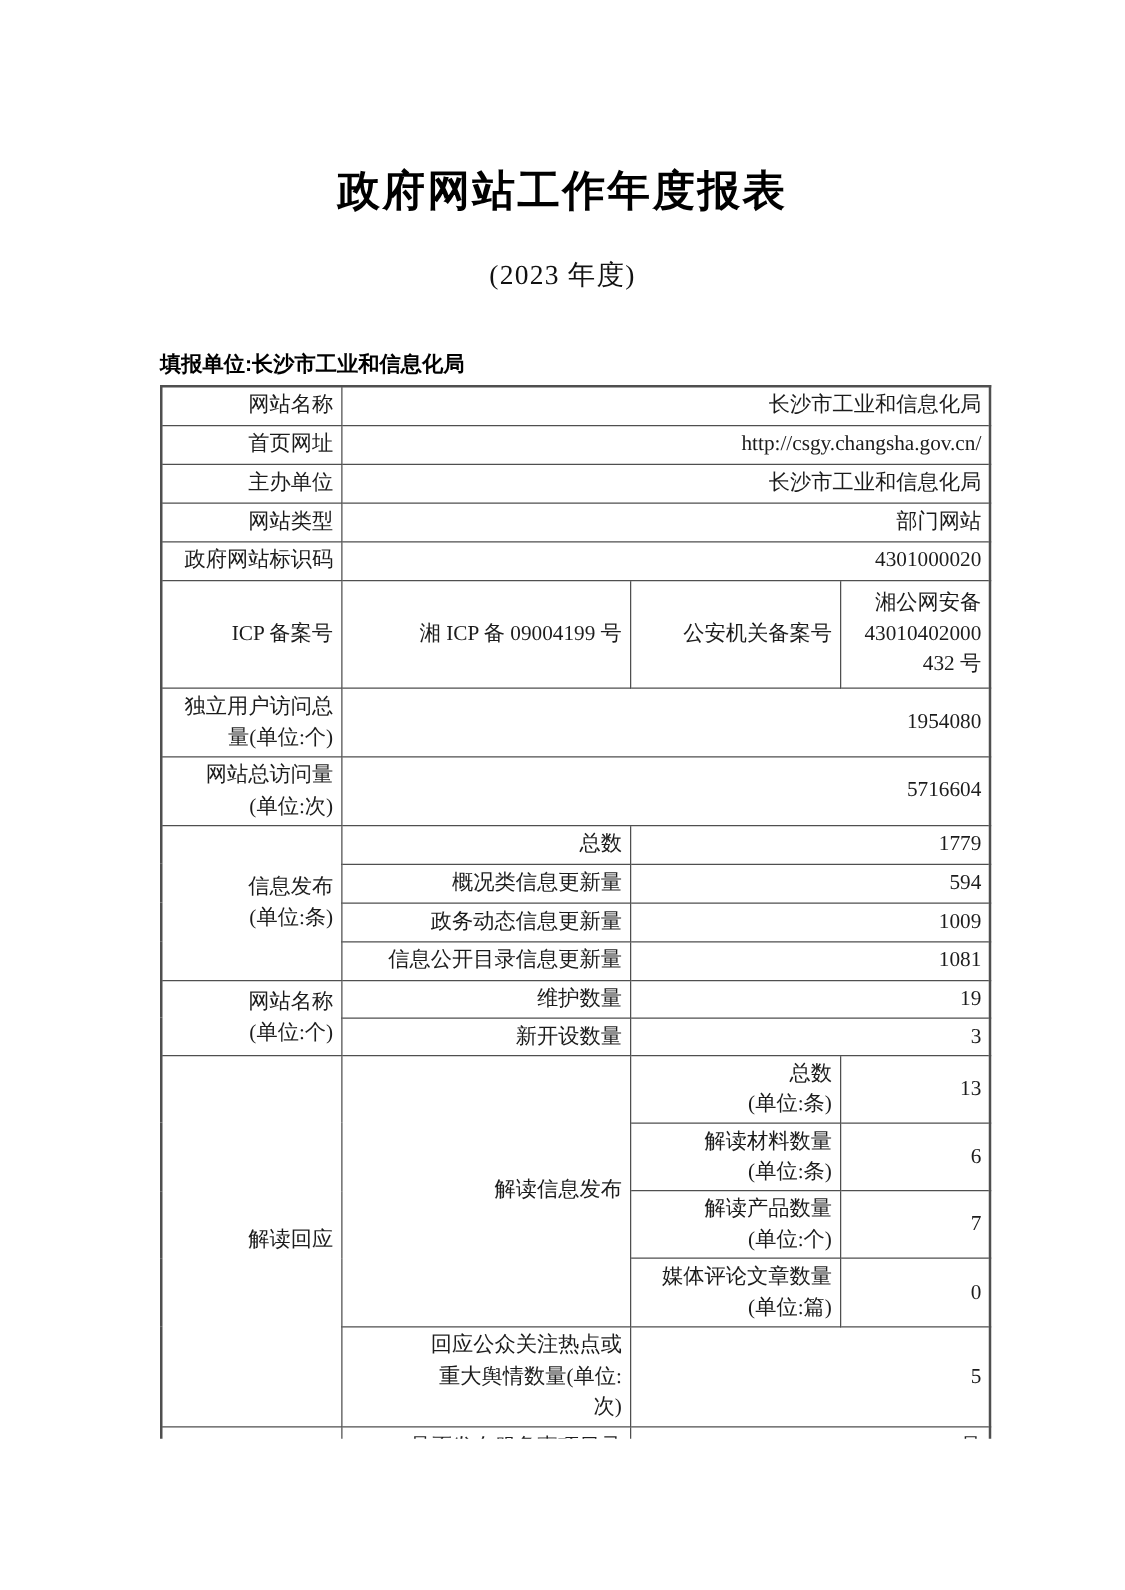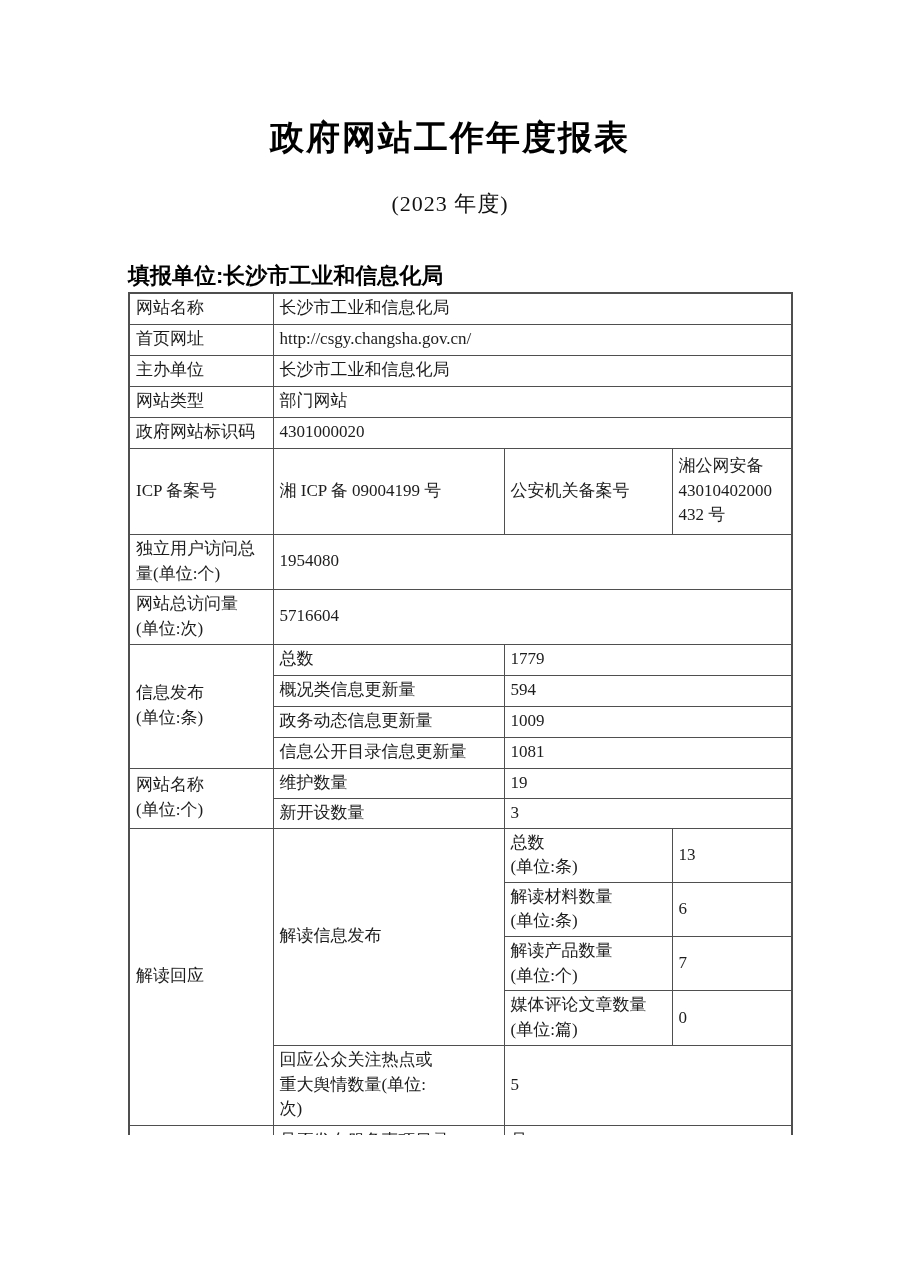--- a/index.html
+++ b/index.html
@@ -1,21 +1,21 @@
 <!DOCTYPE html>
 <html><head>
 <meta charset="utf-8">
 <style>
   * { box-sizing: border-box; }
   html, body { margin: 0; padding: 0; background: #ffffff; }
   .page {
     position: relative;
     width: 900px;
     height: 1135px;
-    margin: 0 auto;
+    margin: 16px auto;
     background: #ffffff;
     overflow: hidden;
     font-family: "Liberation Serif", "DejaVu Serif", serif;
     color: #1c1c1c;
   }
   .title {
     margin: 0;
     padding-top: 116px;
     text-align: center;
     font-family: "Liberation Sans", "DejaVu Sans", sans-serif;
@@ -30,34 +30,34 @@
     text-align: center;
     font-size: 22px;
     line-height: 24px;
     letter-spacing: 1px;
     color: #111111;
   }
   .report-unit {
     margin: 50px 0 6px 128px;
     font-family: "Liberation Sans", "DejaVu Sans", sans-serif;
     font-weight: 700;
-    font-size: 22px;
+    font-size: 17px;
     line-height: 20px;
     color: #000000;
   }
   table.report {
     margin-left: 128px;
     width: 663px;
     table-layout: fixed;
     border-collapse: collapse;
     border: 2px solid #4f4f4f;
   }
   table.report td {
     border: 1.5px solid #4f4f4f;
-    text-align: left;
+    text-align: right;
     vertical-align: middle;
     font-size: 17px;
     line-height: 1.45;
     padding: 2px 6px;
     white-space: pre-line;
     overflow: hidden;
     color: #1c1c1c;
   }
   tr.r31 { height: 31px; }
   tr.r86 { height: 86px; }

